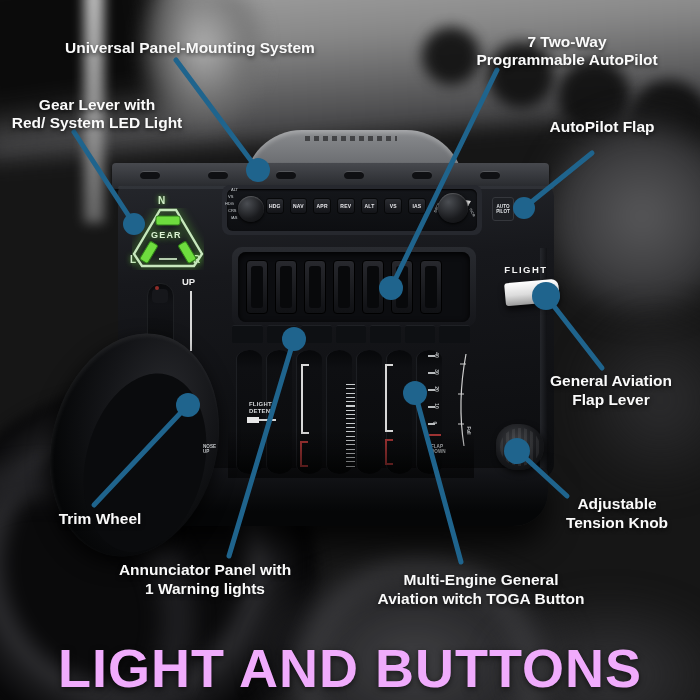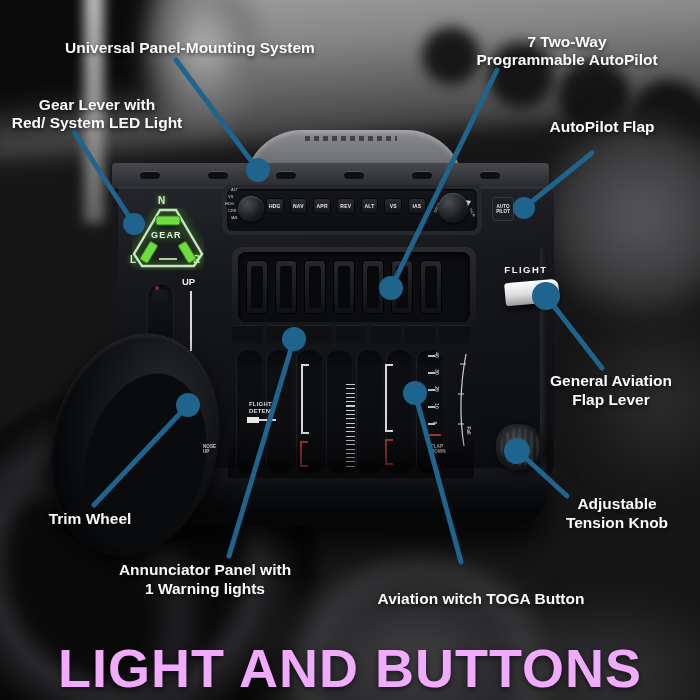--- a/index.html
+++ b/index.html
@@ -340,19 +340,20 @@
   <div class="label" style="left:190px;top:39px">Universal Panel-Mounting System</div>
   <div class="label" style="left:567px;top:33px">7 Two-Way</div>
   <div class="label" style="left:567px;top:51px">Programmable AutoPilot</div>
   <div class="label" style="left:97px;top:96px">Gear Lever with</div>
   <div class="label" style="left:97px;top:114px">Red/ System LED Light</div>
   <div class="label" style="left:602px;top:118px">AutoPilot Flap</div>
   <div class="label" style="left:611px;top:372px">General Aviation</div>
   <div class="label" style="left:611px;top:391px">Flap Lever</div>
   <div class="label" style="left:617px;top:495px">Adjustable</div>
   <div class="label" style="left:617px;top:514px">Tension Knob</div>
-  <div class="label" style="left:90px;top:510px">Trim Wheel</div>
+  <div class="label" style="left:100px;top:510px">Trim Wheel</div>
   <div class="label" style="left:205px;top:561px">Annunciator Panel with</div>
   <div class="label" style="left:205px;top:580px">1 Warning lights</div>
+  <div class="label" style="left:481px;top:571px">Multi-Engine General</div>
   <div class="label" style="left:481px;top:590px">Aviation witch TOGA Button</div>
 
   <div id="title">LIGHT AND BUTTONS</div>
 </div>
 
 </body></html>

